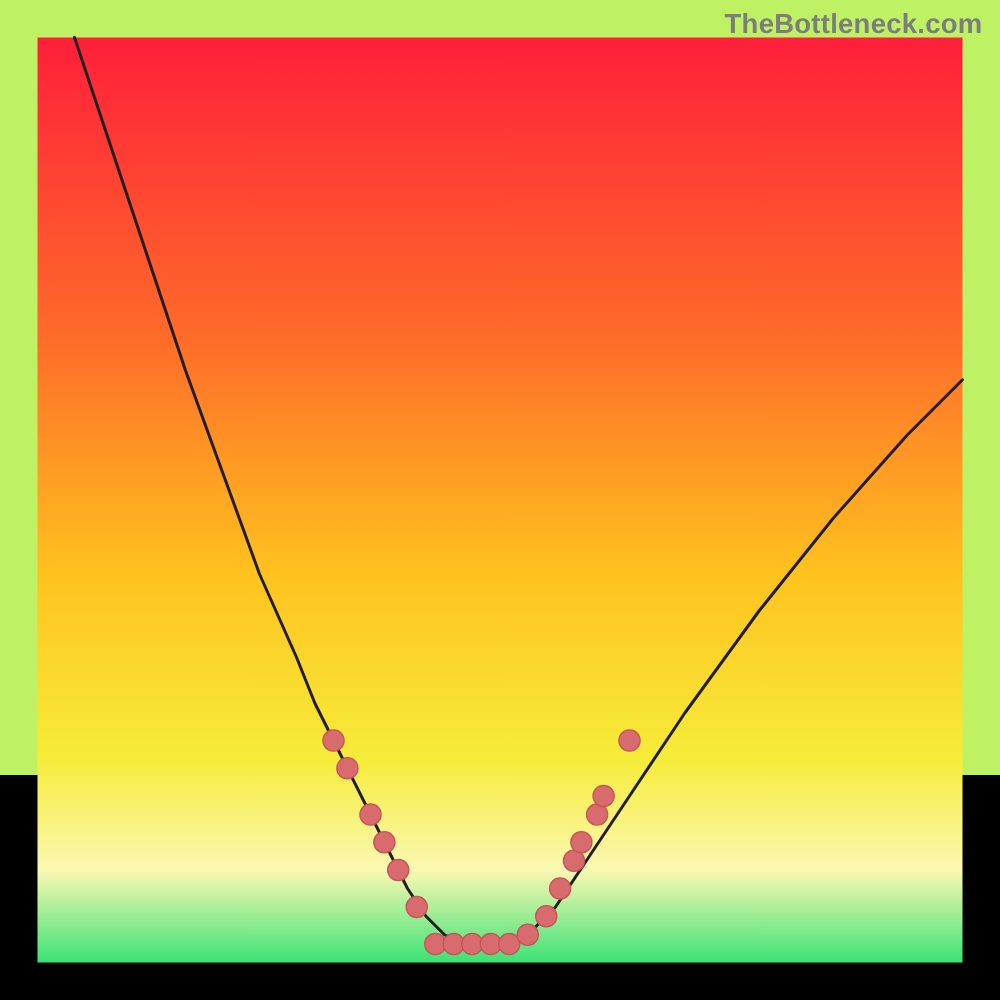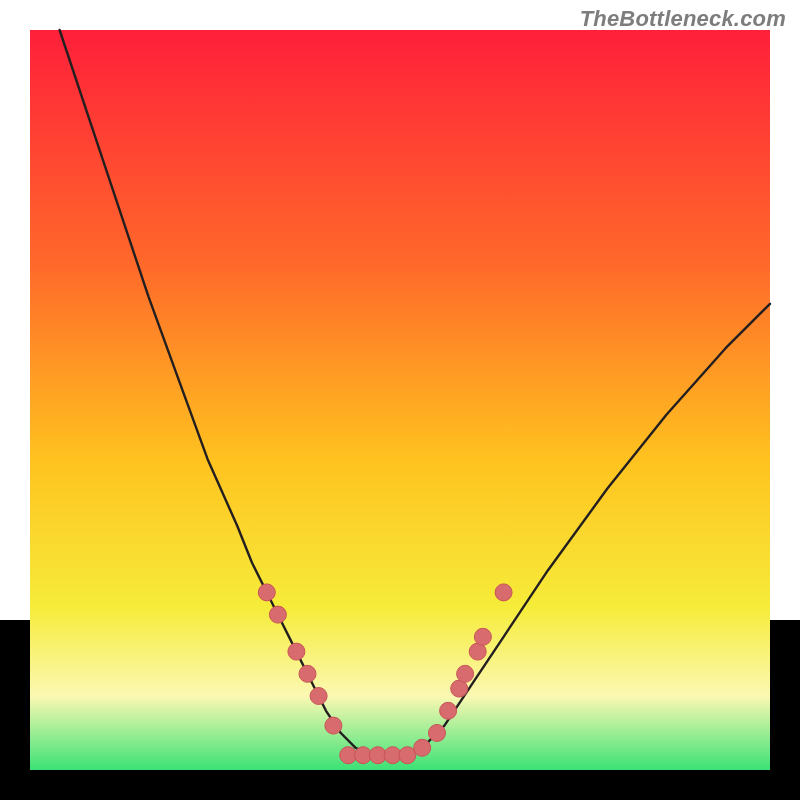--- a/index.html
+++ b/index.html
@@ -8,22 +8,21 @@
     width: 800px;
     height: 800px;
     overflow: hidden;
     background: #000;
     font-family: Arial, Helvetica, sans-serif;
   }
   .frame {
     position: relative;
     width: 800px;
     height: 620px;
-    background: #ffffff;
-    font-style: italic;
+    background: #bef264;
   }
   .watermark {
     position: absolute;
     top: 6px;
     right: 14px;
     color: #7d7d7d;
     font-size: 22px;
     font-weight: 600;
     letter-spacing: 0.2px;
     z-index: 10;

